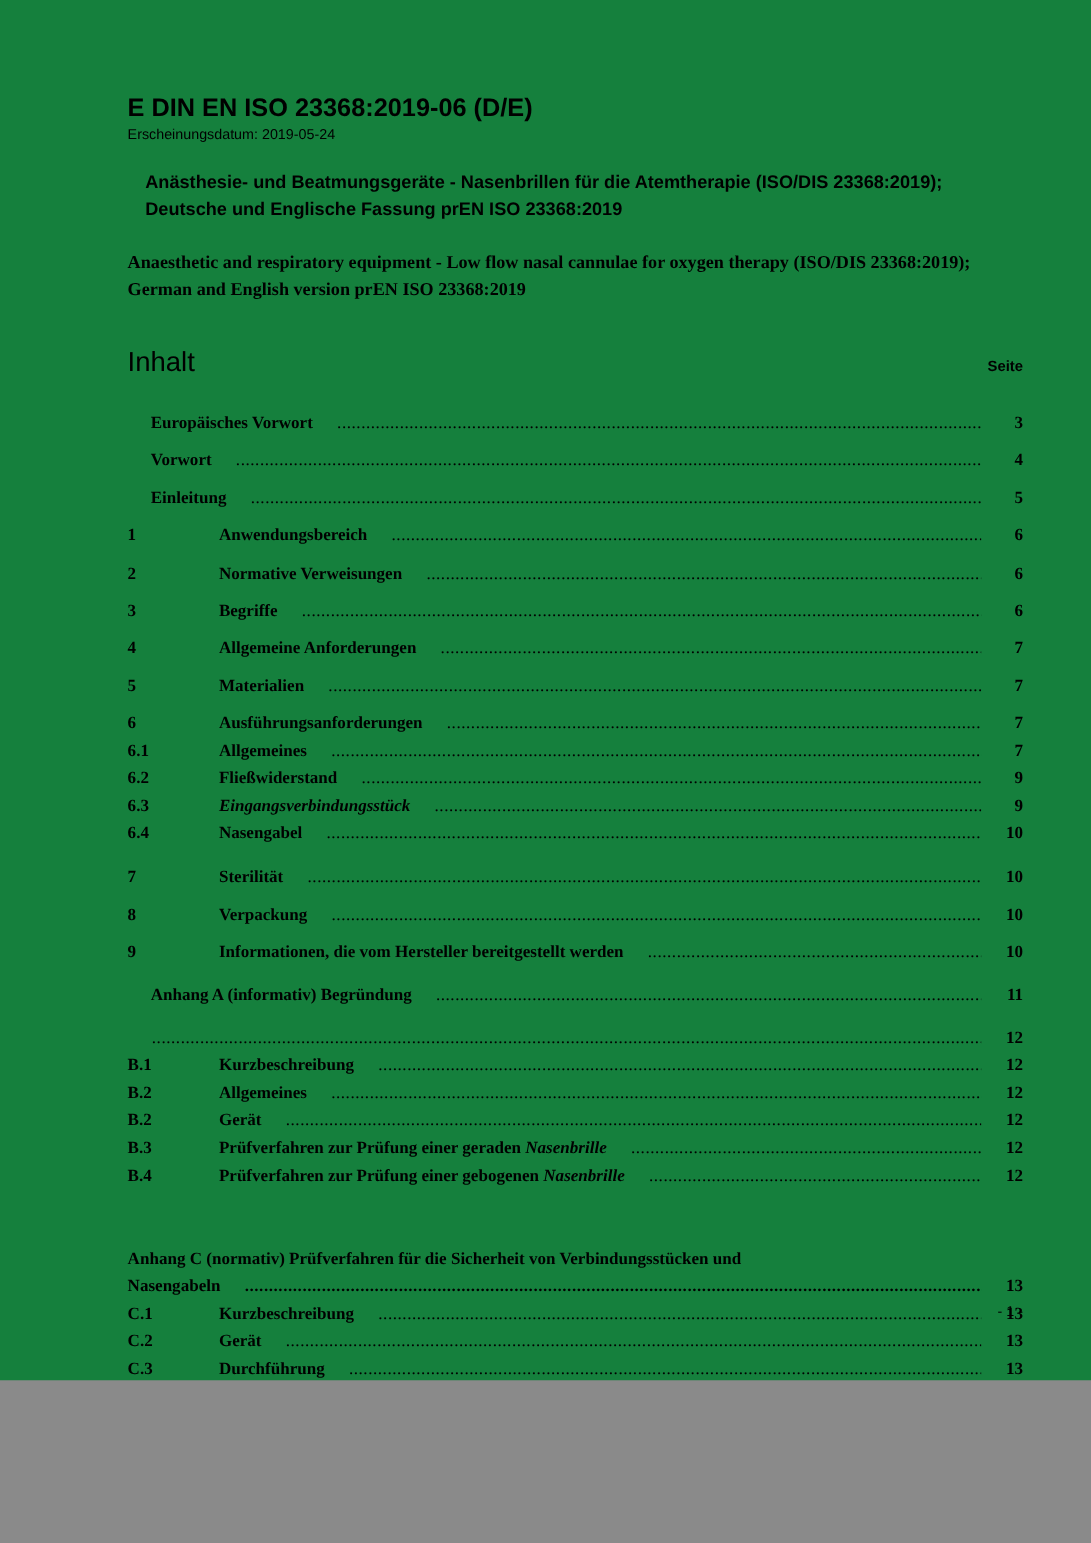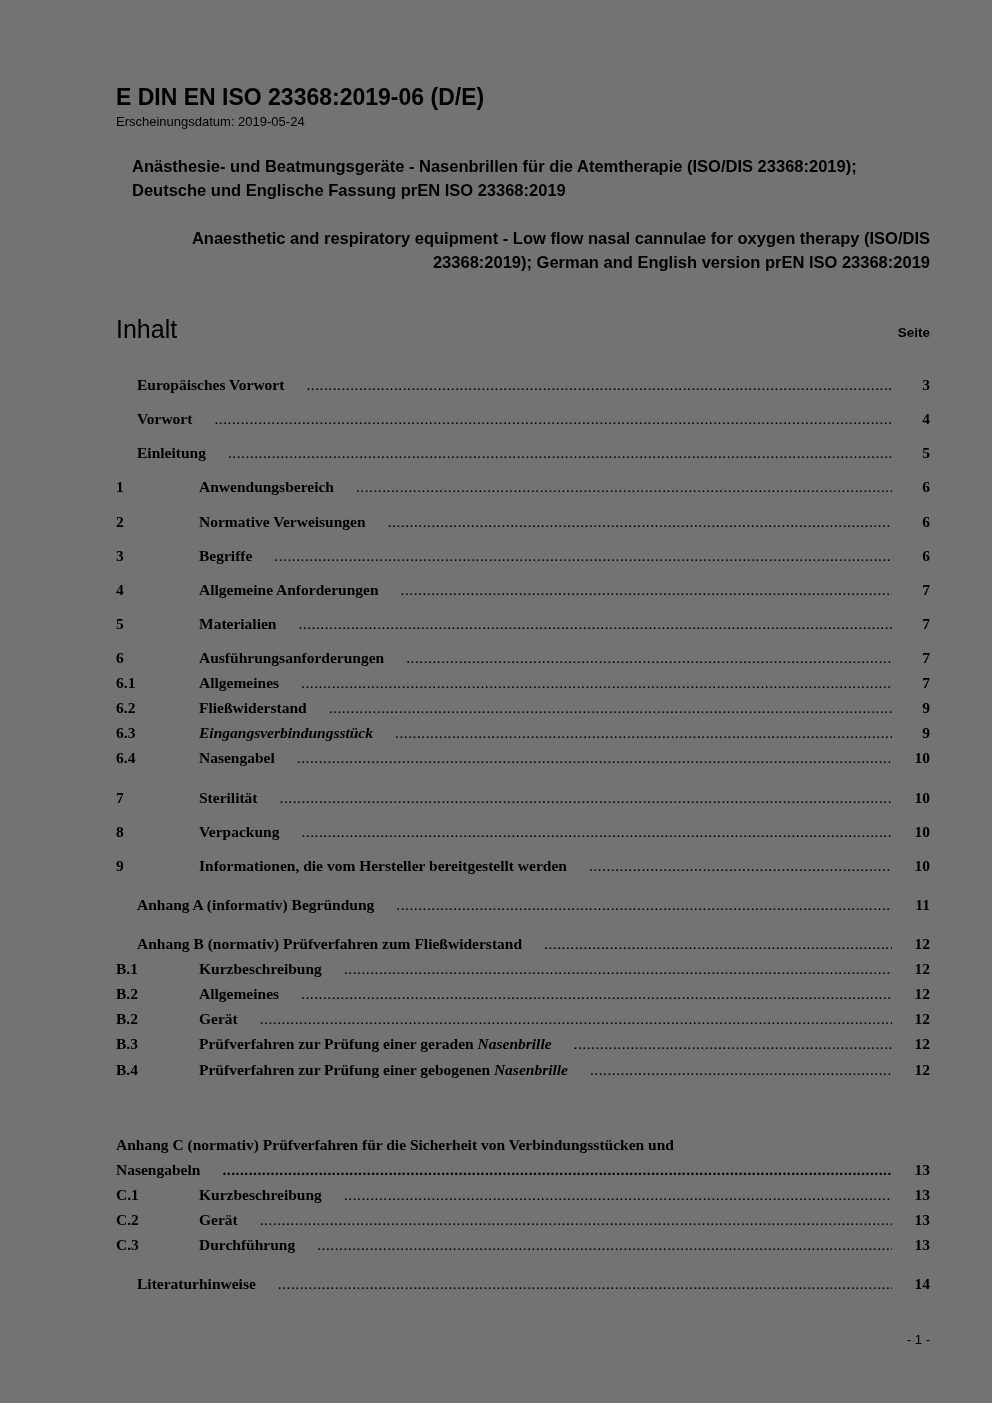--- a/index.html
+++ b/index.html
@@ -2,22 +2,22 @@
 <html><head>
 <meta charset="utf-8">
 <style>
   html, body {
     margin: 0;
     padding: 0;
     background: #8a8a8a;
   }
   .page {
     width: 992px;
-    height: 1403px;
-    background: #737373;
+    height: 1255px;
+    background: #15803d;
     margin: 0 auto;
     position: relative;
     box-sizing: border-box;
     font-family: "Liberation Serif", serif;
     color: #000000;
     overflow: hidden;
   }
   .content {
     position: absolute;
     left: 116px;
@@ -41,27 +41,26 @@
   }
   .title-de {
     font-family: "Liberation Sans", sans-serif;
     font-weight: bold;
     font-size: 16.5px;
     line-height: 1.45;
     margin: 0 0 24px 16px;
     max-width: 790px;
   }
   .title-en {
-    font-family: Liberation Sans, sans-serif;
+    font-family: Liberation Serif, serif;
     font-weight: bold;
     font-size: 16.5px;
     line-height: 1.45;
     margin: 0 0 40px 0;
     max-width: 820px;
-    text-align: right;
   }
 
   
   .toc-head {
     display: flex;
     align-items: flex-end;
     justify-content: space-between;
     margin-bottom: 28px;
   }
   .toc-head-title {
@@ -300,21 +299,20 @@
       <div class="toc-row bold">
         <span class="num wide"></span>
         <span class="label">Anhang A (informativ)  Begründung</span>
         <span class="dots"></span>
         <span class="pg">11</span>
       </div>
       <div class="gap-m"></div>
 
       <div class="toc-row bold">
         <span class="num wide"></span>
-        <span class="label">Anhang B (normativ)  Prüfverfahren zum Fließwiderstand</span>
         <span class="dots"></span>
         <span class="pg">12</span>
       </div>
 
       <div class="toc-row bold">
         <span class="num">B.1</span>
         <span class="label">Kurzbeschreibung</span>
         <span class="dots"></span>
         <span class="pg">12</span>
       </div>

